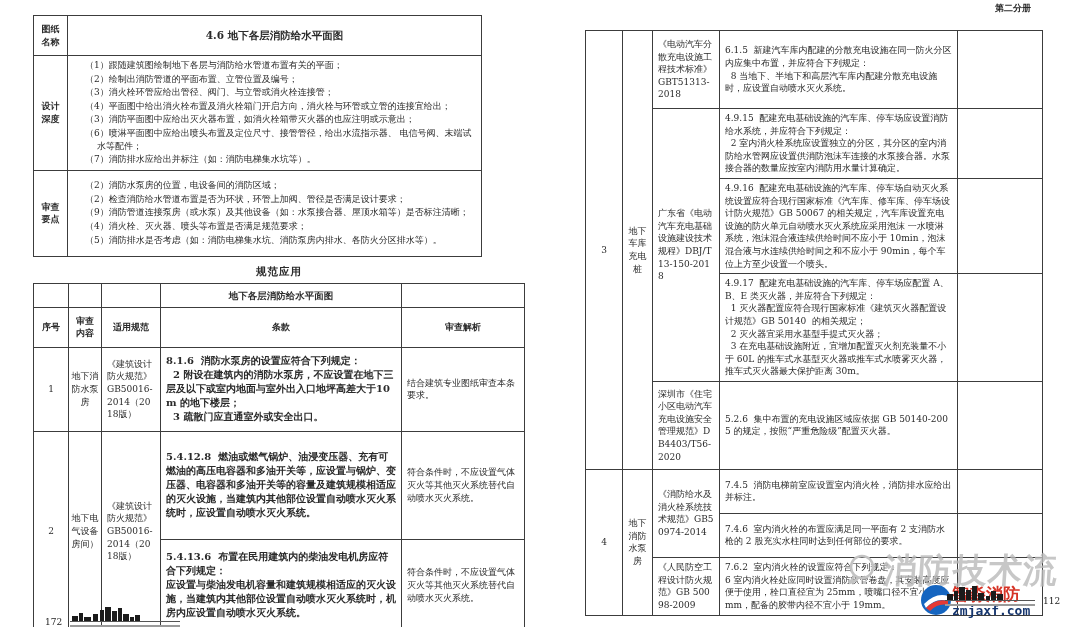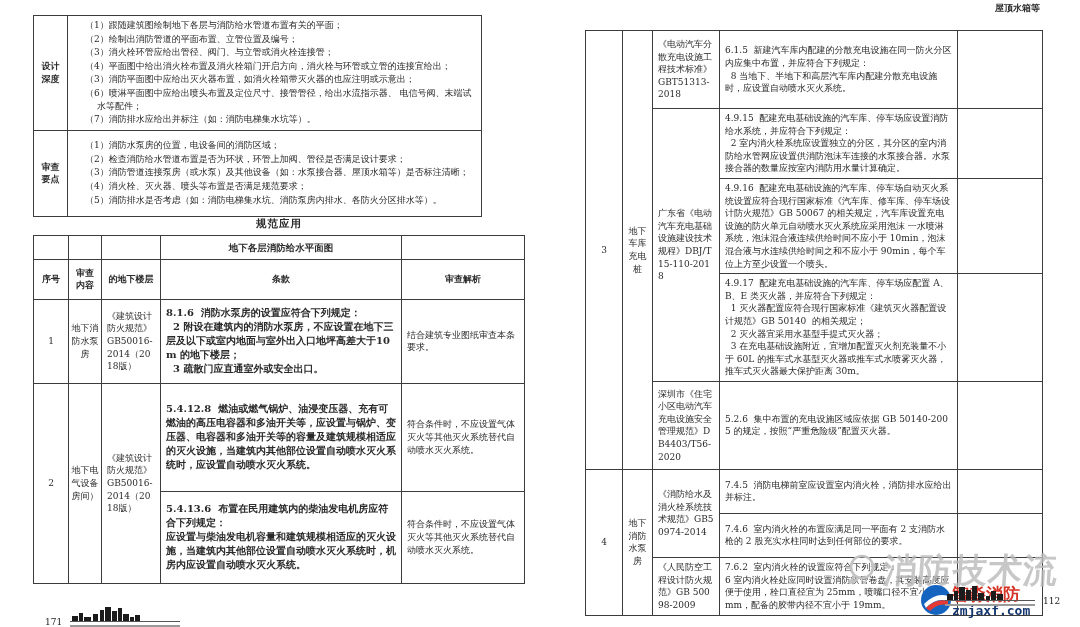--- a/index.html
+++ b/index.html
@@ -20,21 +20,21 @@
   .pre{white-space:pre-wrap;}
 
   
   #info-table{width:448px;}
   #info-table td.lbl{width:32px;text-align:center;white-space:pre-line;font-weight:bold;}
   #info-table .title-cell{text-align:center;font-weight:bold;font-size:10.5px;}
   .list-item{padding-left:12px;text-indent:-12px;margin:0 0 1px 12px;}
 
   .section-heading{
     text-align:center;font-weight:bold;font-size:10.5px;
-    margin:0 0 4px 0;width:492px;letter-spacing:1px;
+    margin:8px 0 4px 0;width:492px;letter-spacing:1px;
   }
 
   
   .norm-table td{vertical-align:middle;}
   .tbl-title{text-align:center;font-weight:bold;font-size:9.5px;}
   .hd{text-align:center;font-weight:bold;}
   .clause-left{font-weight:bold;font-size:10px;}
   .clause{font-size:9px;}
   .spec{font-size:9px;}
   .seq{text-align:center;}
@@ -64,50 +64,55 @@
   .logo-text-stack{display:flex;flex-direction:column;line-height:1.05;}
   .logo-cn{font-size:17px;font-weight:bold;color:#d63427;
     font-family:"DejaVu Sans","Liberation Sans",sans-serif;}
   .logo-url{font-size:13px;font-weight:bold;color:#16366e;
     font-family:"DejaVu Sans Mono","Liberation Mono",monospace;}
   #booklet-label{position:absolute;left:995px;top:2px;font-size:9px;font-weight:bold;}
 </style>
 </head>
 <body>
 
-<div id="booklet-label">屋顶水箱等</div>
+<div id="booklet-label">第二分册</div>
 
 <div class="page" id="page-left">
 
   <table id="info-table">
     <colgroup>
         <col style="width:34px">
         <col style="width:414px">
       </colgroup>
     <tbody>
+        <tr style="height:40px">
+      <td class="lbl pre">图纸
+名称</td>
+      <td class="title-cell">4.6  地下各层消防给水平面图</td>
+    </tr>
     <tr style="height:104px">
       <td class="lbl pre">设计
 深度</td>
       <td>
         <div class="list-item">（1）跟随建筑图绘制地下各层与消防给水管道布置有关的平面；</div>
         <div class="list-item">（2）绘制出消防管道的平面布置、立管位置及编号；</div>
         <div class="list-item">（3）消火栓环管应给出管径、阀门、与立管或消火栓连接管；</div>
         <div class="list-item">（4）平面图中给出消火栓布置及消火栓箱门开启方向，消火栓与环管或立管的连接宜给出；</div>
         <div class="list-item">（3）消防平面图中应给出灭火器布置，如消火栓箱带灭火器的也应注明或示意出；</div>
         <div class="list-item">（6）喷淋平面图中应给出喷头布置及定位尺寸、接管管径，给出水流指示器、 电信号阀、末端试水等配件；</div>
         <div class="list-item">（7）消防排水应给出并标注（如：消防电梯集水坑等）。</div>
       </td>
     </tr>
     <tr style="height:86px">
       <td class="lbl pre">审查
 要点</td>
       <td>
-        <div class="list-item">（1）消防水泵房的位置，电设备间的消防区域；</div>
+        <div class="list-item">（2）消防水泵房的位置，电设备间的消防区域；</div>
         <div class="list-item">（2）检查消防给水管道布置是否为环状，环管上加阀、管径是否满足设计要求；</div>
-        <div class="list-item">（3）消防管道连接泵房（或水泵）及其他设备（如：水泵接合器、屋顶水箱等）是否标注清晰；</div>
+        <div class="list-item">（9）消防管道连接泵房（或水泵）及其他设备（如：水泵接合器、屋顶水箱等）是否标注清晰；</div>
         <div class="list-item">（4）消火栓、灭火器、喷头等布置是否满足规范要求；</div>
         <div class="list-item">（5）消防排水是否考虑（如：消防电梯集水坑、消防泵房内排水、各防火分区排水等）。</div>
       </td>
     </tr>
   </tbody>
     </table>
 
   <div class="section-heading">规范应用</div>
 
   <table class="norm-table" style="width:491px">
@@ -123,21 +128,21 @@
       <td></td>
       <td></td>
       <td></td>
       <td class="tbl-title">地下各层消防给水平面图</td>
       <td></td>
     </tr>
     <tr style="height:40px">
       <td class="hd">序号</td>
       <td class="hd pre">审查
 内容</td>
-      <td class="hd">的地下楼层</td>
+      <td class="hd">适用规范</td>
       <td class="hd">条款</td>
       <td class="hd">审查解析</td>
     </tr>
     <tr style="height:84px">
       <td class="seq">1</td>
       <td class="content-cell">地下消防水泵房</td>
       <td class="spec">《建筑设计防火规范》GB50016-2014（2018版）</td>
       <td class="clause-left pre">8.1.6  消防水泵房的设置应符合下列规定：
   2 附设在建筑内的消防水泵房，不应设置在地下三层及以下或室内地面与室外出入口地坪高差大于10m 的地下楼层；
   3 疏散门应直通室外或安全出口。</td>
@@ -171,21 +176,21 @@
     <tbody>
         <tr style="height:78px">
       <td class="seq" rowspan="5">3</td>
       <td class="content-cell" rowspan="5">地下车库充电桩</td>
       <td class="spec">《电动汽车分散充电设施工程技术标准》GBT51313-2018</td>
       <td class="clause pre">6.1.5  新建汽车库内配建的分散充电设施在同一防火分区内应集中布置，并应符合下列规定：
   8 当地下、半地下和高层汽车库内配建分散充电设施时，应设置自动喷水灭火系统。</td>
       <td></td>
     </tr>
     <tr style="height:66px">
-      <td class="spec" rowspan="3">广东省《电动汽车充电基础设施建设技术规程》DBJ/T 15-110-2018</td>
+      <td class="spec" rowspan="3">广东省《电动汽车充电基础设施建设技术规程》DBJ/T 13-150-2018</td>
       <td class="clause pre">4.9.15  配建充电基础设施的汽车库、停车场应设置消防给水系统，并应符合下列规定：
   2 室内消火栓系统应设置独立的分区，其分区的室内消防给水管网应设置供消防泡沫车连接的水泵接合器。水泵接合器的数量应按室内消防用水量计算确定。</td>
       <td></td>
     </tr>
     <tr style="height:84px">
       <td class="clause pre">4.9.16  配建充电基础设施的汽车库、停车场自动灭火系统设置应符合现行国家标准《汽车库、修车库、停车场设计防火规范》GB 50067 的相关规定，汽车库设置充电设施的防火单元自动喷水灭火系统应采用泡沫 一水喷淋系统，泡沫混合液连续供给时间不应小于 10min，泡沫混合液与水连续供给时间之和不应小于 90min，每个车位上方至少设置一个喷头。</td>
       <td></td>
     </tr>
     <tr style="height:98px">
       <td class="clause pre">4.9.17  配建充电基础设施的汽车库、停车场应配置 A、B、E 类灭火器，并应符合下列规定：
@@ -239,21 +244,21 @@
     </svg>
   </span>
   <span class="logo-text-stack">
     <span class="logo-cn">智淼消防</span>
     <span class="logo-url">zmjaxf.com</span>
   </span>
 </div>
 
 <div class="footer" id="footer-left">
   <div class="footer-inner">
-    <span>171</span>
+    <span>172</span>
     <span class="skyline-wrap">
       <svg width="110" height="16" viewBox="0 0 110 16">
         <g fill="#1b1b1b">
           <rect x="2" y="10" width="6" height="6"></rect>
             <rect x="9" y="7" width="4" height="9"></rect>
           <rect x="14" y="11" width="7" height="5"></rect>
             <rect x="23" y="8" width="5" height="8"></rect>
           <rect x="30" y="4" width="4" height="12"></rect>
             <rect x="35" y="1" width="6" height="15"></rect>
           <rect x="42" y="5" width="5" height="11"></rect>

